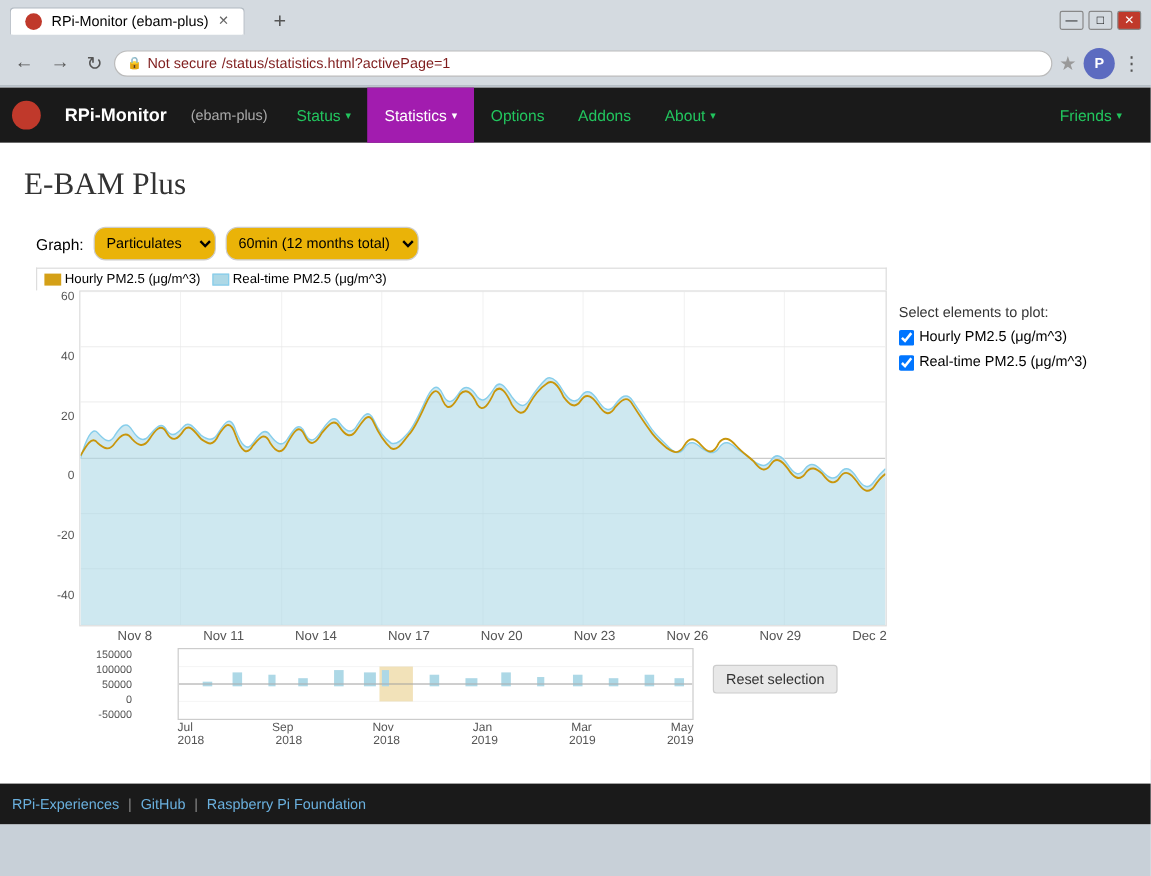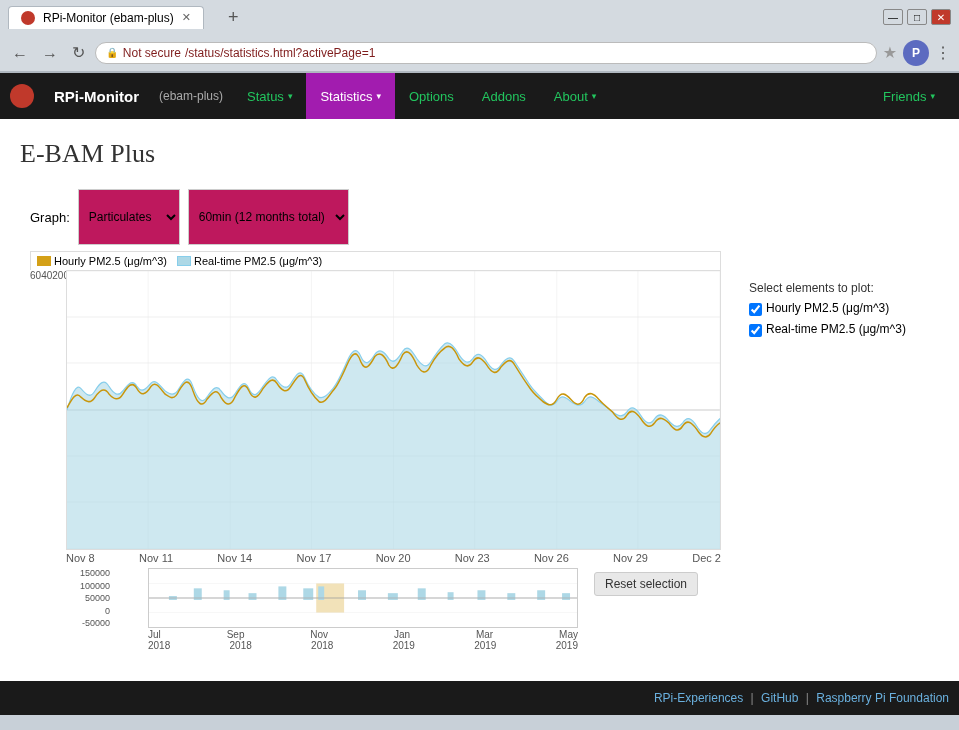--- a/index.html
+++ b/index.html
@@ -42,41 +42,41 @@
     .nav-item .caret { font-size: 9px; }
     .nav-right { margin-left: auto; }
 
     
     .page-content { padding: 20px 20px 10px 20px; background: #fff; }
     .page-title { font-size: 26px; font-weight: 300; color: #333; margin-bottom: 20px; font-family: Liberation Serif, serif; }
 
     
     .graph-section { padding: 0 10px; }
     .graph-controls { display: flex; align-items: center; gap: 8px; margin-bottom: 6px; }
-    .graph-select { border: 1px solid #ccc; border-radius: 0; padding: 19px 6px; font-size: 12px; background: #be185d; cursor: pointer; }
-
-    .chart-area { display: flex; gap: 28px; }
+    .graph-select { border: 1px solid #ccc; border-radius: 10px; padding: 5px 6px; font-size: 12px; background: #eab308; cursor: pointer; }
+
+    .chart-area { display: flex; gap: 10px; }
     .chart-wrapper { flex: 1; position: relative; }
     .chart-container { border: 1px solid #ddd; position: relative; height: 280px; background: #fff; overflow: hidden; }
     .chart-legend { display: flex; gap: 10px; padding: 3px 6px; font-size: 11px; background: #fff; border: 1px solid #ddd; border-bottom: none; }
     .legend-item { display: flex; align-items: center; gap: 3px; }
     .legend-color { width: 14px; height: 10px; display: inline-block; }
 
     
     .side-panel { width: 180px; padding-top: 30px; font-size: 12px; }
     .side-panel-title { font-size: 12px; color: #333; margin-bottom: 6px; }
     .checkbox-item { display: flex; align-items: flex-start; gap: 4px; margin-bottom: 6px; }
     .checkbox-item input { margin-top: 2px; }
 
     
     .mini-chart-section { margin-top: 4px; display: flex; align-items: flex-start; gap: 8px; }
     .reset-btn { background: #e8e8e8; border: 1px solid #ccc; border-radius: 3px; padding: 4px 10px; font-size: 12px; cursor: pointer; color: #333; white-space: nowrap; margin-top: 2px; }
 
     
-    .footer { background: #1a1a1a; text-align: right; padding: 10px; font-size: 12px; color: #6ab0de; margin-top: 20px; }
+    .footer { background: #1a1a1a; text-align: left; padding: 10px; font-size: 12px; color: #6ab0de; margin-top: 20px; }
     .footer a { color: #6ab0de; text-decoration: none; }
     .footer-sep { color: #888; margin: 0 4px; }
   </style>
 </head>
 <body>
 
 <div class="browser-chrome">
 
   <div class="title-bar">
     <div class="tab">
@@ -171,21 +171,21 @@
               <span>Hourly PM2.5 (μg/m^3)</span>
             </div>
             <div class="legend-item">
               <span class="legend-color" style="background:#add8e6; border:1px solid #87ceeb;"></span>
               <span>Real-time PM2.5 (μg/m^3)</span>
             </div>
           </div>
 
           <div style="display:flex; position:relative;">
 
-            <div style="width:36px; position:relative; height:280px; font-size:10px; color:#555; text-align:right; padding-right:4px; display:flex; flex-direction:row; justify-content:space-between; padding-top:0; padding-bottom:20px;">
+            <div style="width:36px; position:relative; height:280px; font-size:10px; color:#555; text-align:right; padding-right:4px; display:flex; flex-direction:column; justify-content:space-between; padding-top:0; padding-bottom:20px;">
               <span>60</span>
               <span>40</span>
               <span>20</span>
               <span>0</span>
               <span>-20</span>
               <span>-40</span>
             </div>
             <div style="flex:1; position:relative;">
               <div class="chart-container">
                 
@@ -208,21 +208,21 @@
                   <line x1="612" y1="0" x2="612" y2="260" stroke="#e8e8e8" stroke-width="0.5"></line>
                   <line x1="700" y1="0" x2="700" y2="260" stroke="#e8e8e8" stroke-width="0.5"></line>
 
                   <path d="M0,130 C5,115 10,105 15,110 C20,115 25,120 30,112 C35,105 40,100 45,108 C50,115 55,118 60,112 C65,107 70,100 75,108 C80,115 85,110 90,105 C95,100 100,108 105,112 C110,115 115,118 120,110 C125,103 130,95 135,108 C140,120 145,125 150,118 C155,112 160,105 165,112 C170,118 175,122 180,115 C185,108 190,100 195,110 C200,120 205,115 210,108 C215,102 220,95 225,102 C230,108 235,112 240,105 C245,98 250,90 255,100 C260,110 265,115 270,118 C275,120 280,115 285,110 C290,105 295,95 300,85 C305,75 310,70 315,80 C320,90 325,85 330,78 C335,72 340,75 345,82 C350,88 355,82 360,75 C365,68 370,75 375,82 C380,88 385,92 390,85 C395,78 400,72 405,68 C410,65 415,70 420,78 C425,85 430,88 435,82 C440,75 445,78 450,85 C455,92 460,95 465,88 C470,82 475,78 480,85 C485,92 490,98 495,105 C500,112 505,115 510,120 C515,125 520,128 525,122 C530,115 535,118 540,122 C545,125 550,128 555,122 C560,115 565,118 570,122 C575,125 580,128 585,132 C590,135 595,138 600,132 C605,125 610,128 615,135 C620,142 625,145 630,138 C635,132 640,135 645,140 C650,145 655,148 660,142 C665,135 670,138 675,145 C680,152 685,155 690,148 C695,142 700,138 700,138 L700,260 L0,260 Z" fill="#add8e6" fill-opacity="0.6" stroke="none"></path>
                   <path d="M0,130 C5,115 10,105 15,110 C20,115 25,120 30,112 C35,105 40,100 45,108 C50,115 55,118 60,112 C65,107 70,100 75,108 C80,115 85,110 90,105 C95,100 100,108 105,112 C110,115 115,118 120,110 C125,103 130,95 135,108 C140,120 145,125 150,118 C155,112 160,105 165,112 C170,118 175,122 180,115 C185,108 190,100 195,110 C200,120 205,115 210,108 C215,102 220,95 225,102 C230,108 235,112 240,105 C245,98 250,90 255,100 C260,110 265,115 270,118 C275,120 280,115 285,110 C290,105 295,95 300,85 C305,75 310,70 315,80 C320,90 325,85 330,78 C335,72 340,75 345,82 C350,88 355,82 360,75 C365,68 370,75 375,82 C380,88 385,92 390,85 C395,78 400,72 405,68 C410,65 415,70 420,78 C425,85 430,88 435,82 C440,75 445,78 450,85 C455,92 460,95 465,88 C470,82 475,78 480,85 C485,92 490,98 495,105 C500,112 505,115 510,120 C515,125 520,128 525,122 C530,115 535,118 540,122 C545,125 550,128 555,122 C560,115 565,118 570,122 C575,125 580,128 585,132 C590,135 595,138 600,132 C605,125 610,128 615,135 C620,142 625,145 630,138 C635,132 640,135 645,140 C650,145 655,148 660,142 C665,135 670,138 675,145 C680,152 685,155 690,148 C695,142 700,138 700,138" fill="none" stroke="#87ceeb" stroke-width="1.2"></path>
 
                   <path d="M0,128 C5,120 10,112 15,118 C20,122 25,125 30,118 C35,112 40,108 45,115 C50,120 55,122 60,115 C65,108 70,102 75,110 C80,118 85,115 90,108 C95,102 100,110 105,115 C110,118 115,122 120,112 C125,105 130,98 135,112 C140,125 145,128 150,120 C155,115 160,108 165,118 C170,125 175,128 180,118 C185,110 190,102 195,112 C200,122 205,118 210,110 C215,105 220,98 225,105 C230,112 235,115 240,108 C245,102 250,92 255,102 C260,112 265,118 270,122 C275,125 280,118 285,112 C290,108 295,98 300,88 C305,78 310,72 315,85 C320,95 325,88 330,80 C335,75 340,78 345,88 C350,95 355,88 360,78 C365,72 370,78 375,88 C380,95 385,98 390,88 C395,80 400,75 405,72 C410,68 415,72 420,82 C425,88 430,92 435,85 C440,78 445,82 450,88 C455,95 460,98 465,90 C470,85 475,80 480,88 C485,95 490,102 495,108 C500,115 505,118 510,122 C515,125 520,128 525,120 C530,112 535,115 540,120 C545,125 550,128 555,118 C560,112 565,115 570,120 C575,125 580,128 585,132 C590,138 595,142 600,135 C605,128 610,132 615,138 C620,145 625,148 630,142 C635,135 640,138 645,142 C650,148 655,152 660,145 C665,138 670,142 675,148 C680,155 685,158 690,152 C695,145 700,142 700,142" fill="none" stroke="#c8960c" stroke-width="1.5"></path>
                 </svg>
               </div>
 
-              <div style="display:flex; justify-content:space-between; padding: 2px 0 0 0; font-size:11px; color:#555;">
+              <div style="display:flex; justify-content:space-between; padding: 2px 0 0 0; font-size:11px; color:#555;margin-left:32px;">
                 <span>Nov 8</span>
                 <span>Nov 11</span>
                 <span>Nov 14</span>
                 <span>Nov 17</span>
                 <span>Nov 20</span>
                 <span>Nov 23</span>
                 <span>Nov 26</span>
                 <span>Nov 29</span>
                 <span>Dec 2</span>
               </div>
@@ -278,21 +278,21 @@
                     <div style="display:flex; justify-content:space-between; padding: 0; font-size:10px; color:#555; width:430px;">
                       <span>2018</span>
                       <span>2018</span>
                       <span>2018</span>
                       <span>2019</span>
                       <span>2019</span>
                       <span>2019</span>
                     </div>
                   </div>
                 </div>
-                <div style="margin-left:8px; margin-top:2px;">
+                <div style="margin-left:8px; margin-top:12px;">
                   <button class="reset-btn">Reset selection</button>
                 </div>
               </div>
             </div>
           </div>
         </div>
 
         <div class="side-panel">
           <div class="side-panel-title">Select elements to plot:</div>
           <div class="checkbox-item">

